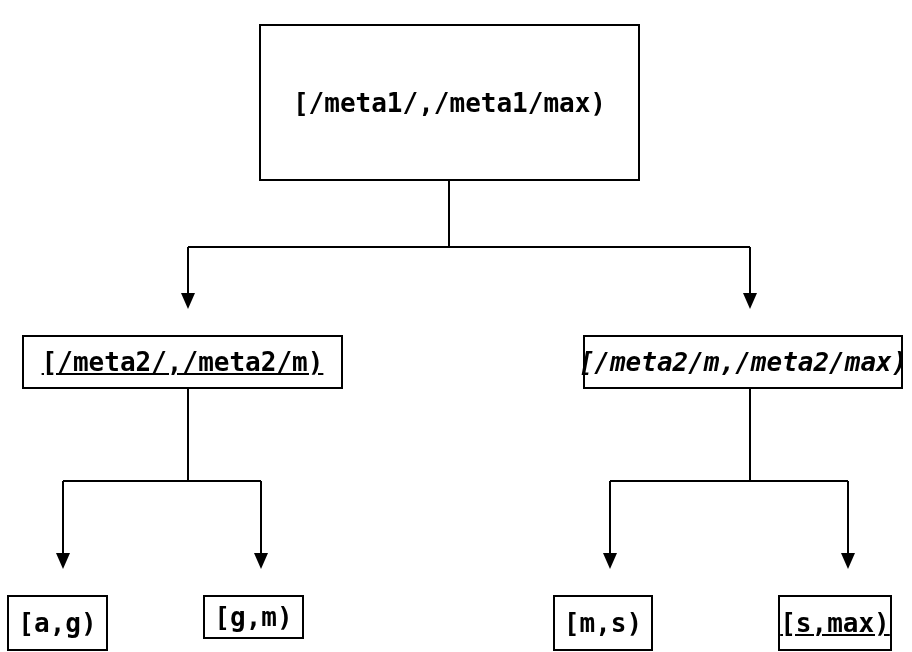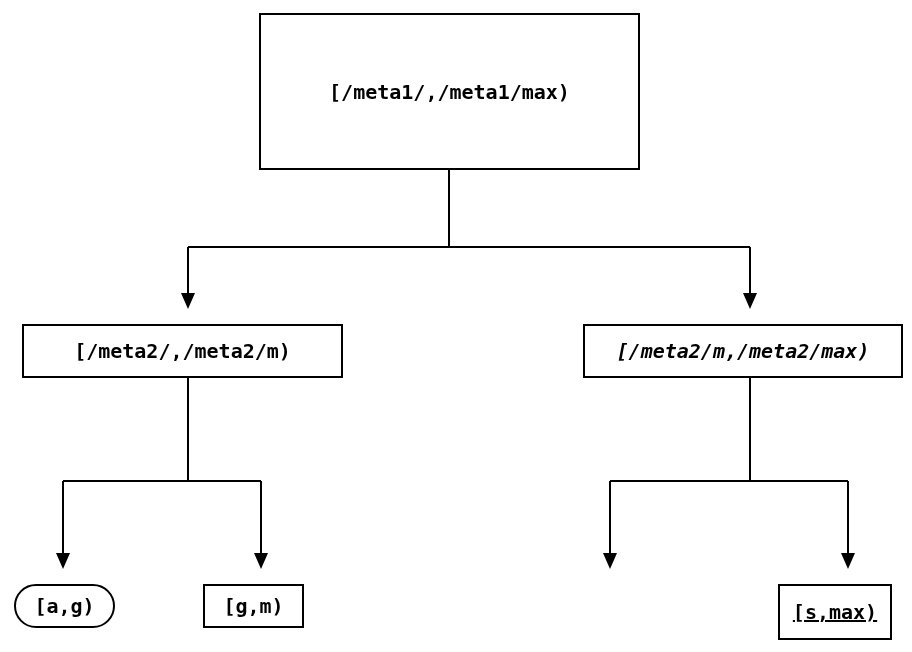--- a/index.html
+++ b/index.html
@@ -23,30 +23,31 @@
     height: 652px;
   }
   .node {
     position: absolute;
     box-sizing: border-box;
     border: 2px solid #000000;
     background: #ffffff;
     display: flex;
     align-items: center;
     justify-content: center;
-    font-size: 20px;
+    font-size: 26px;
     font-weight: 700;
     color: #000000;
     white-space: nowrap;
     letter-spacing: 0;
+    margin-top: 11px;
   }
   .node-root  { left: 259px; top: 13px;  width: 381px; height: 157px; }
-  .node-left  { left: 22px;  top: 324px; width: 321px; height: 54px; }
+  .node-left  { left: 22px;  top: 324px; width: 321px; height: 54px; text-decoration: underline; }
   .node-right { left: 583px; top: 324px; width: 320px; height: 54px; font-style: italic; }
-  .node-leaf1 { left: 14px;   top: 584px; width: 101px; height: 44px; border-radius: 22px; }
+  .node-leaf1 { left: 7px;   top: 584px; width: 101px; height: 56px; }
   .node-leaf2 { left: 203px; top: 584px; width: 101px; height: 44px; }
   .node-leaf3 { left: 553px; top: 584px; width: 100px; height: 56px; }
   .node-leaf4 { left: 778px; top: 584px; width: 114px; height: 56px; text-decoration: underline; }
 </style>
 </head>
 <body>
 
 <div class="canvas">
 
   <svg class="edges-svg" viewBox="0 0 912 652" xmlns="http://www.w3.org/2000/svg">
@@ -82,16 +83,17 @@
   <div class="node node-root">[/meta1/,/meta1/max)</div>
 
   <div class="node node-left">[/meta2/,/meta2/m)</div>
 
   <div class="node node-right">[/meta2/m,/meta2/max)</div>
 
   <div class="node node-leaf1">[a,g)</div>
 
   <div class="node node-leaf2">[g,m)</div>
 
+  <div class="node node-leaf3">[m,s)</div>
 
   <div class="node node-leaf4">[s,max)</div>
 
 </div>
 
 </body></html>

